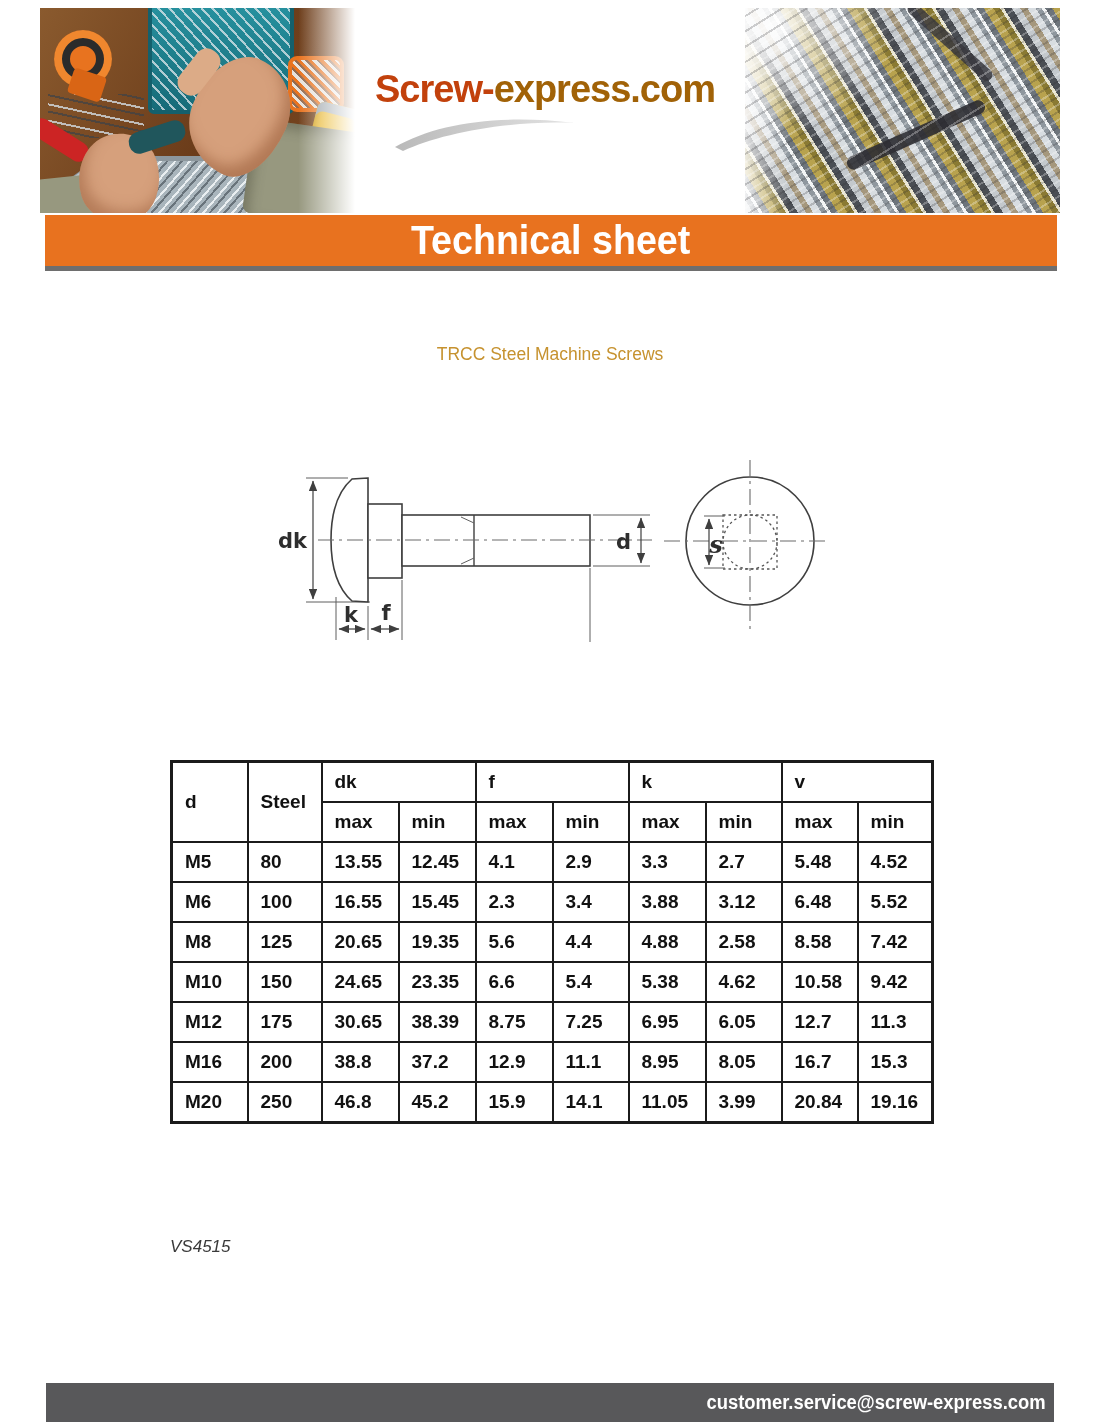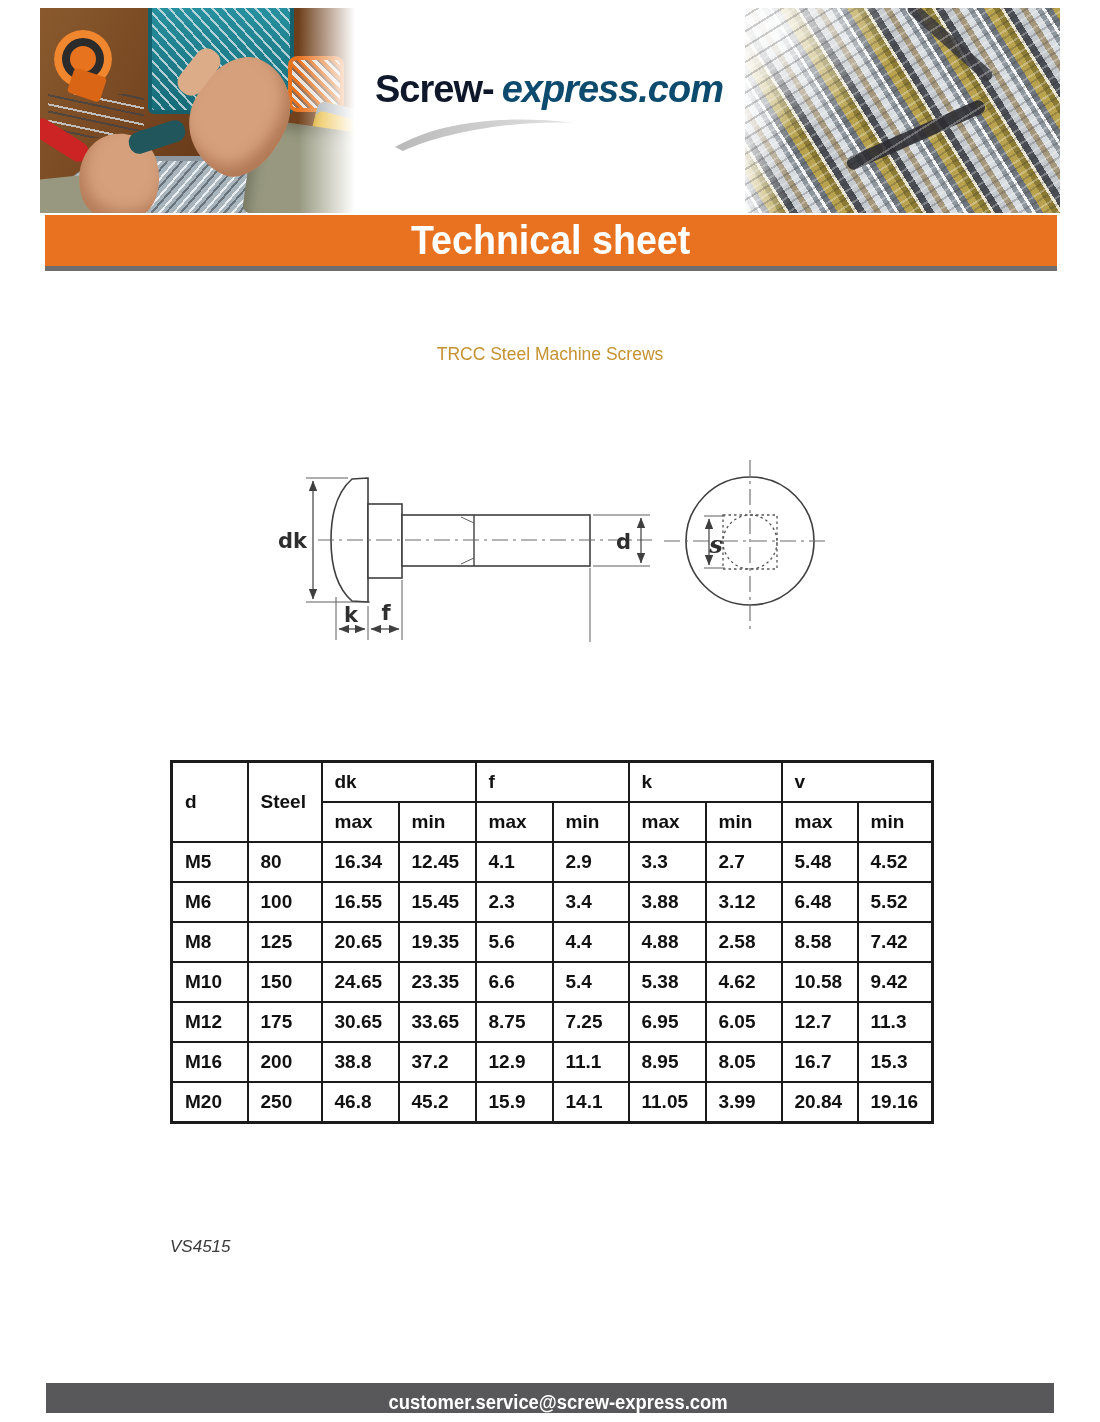--- a/index.html
+++ b/index.html
@@ -58,22 +58,22 @@
         #b8a24e 21px 29px, #8a7a33 29px 35px, #e8e4cf 35px 38px, #4a4e54 38px 45px,
         #c4c9cd 45px 52px, #a5977c 52px 58px);}
   .photo-right::after{content:""; position:absolute; inset:0;
     background:repeating-linear-gradient(148deg, rgba(255,255,255,.28) 0 2px, rgba(0,0,0,0) 2px 6px, rgba(40,40,44,.22) 6px 8px, rgba(0,0,0,0) 8px 13px);}
   .dark-screw1{position:absolute; left:96px; top:120px; width:150px; height:14px; background:#2e2e33; border-radius:7px; transform:rotate(-24deg); opacity:.9;}
   .dark-screw2{position:absolute; left:150px; top:28px; width:110px; height:12px; background:#3a3a40; border-radius:6px; transform:rotate(42deg); opacity:.85;}
 
   
   .logo{position:absolute; left:375px; top:68px; width:356px; text-align:left;}
   .logo-line{font-size:38px; font-weight:bold; letter-spacing:-1px; white-space:nowrap;}
-  .logo-gray{color:#0f172a;}
-  .logo-orange{color:#0c4a6e; font-style:italic;margin-left:8px;}
+  .logo-gray{color:#c2410c;}
+  .logo-orange{color:#a16207; }
   .swoosh{display:block; margin-left:14px; margin-top:2px;}
 
   
   .banner{position:absolute; left:45px; top:215px; width:1012px; height:51px;
     background:#e8721f; color:#ffffff; text-align:center; line-height:51px;}
   .banner span{display:inline-block; font-size:40px; font-weight:bold; transform:scaleX(.94); letter-spacing:0;}
   .gray-strip{position:absolute; left:45px; top:266px; width:1012px; height:5px; background:#6e6e6e;}
 
   
   .doc-title{position:absolute; left:0; top:297px; width:1100px; text-align:center;
@@ -98,22 +98,22 @@
   .spec-table{position:absolute; left:170px; top:760px; border-collapse:collapse;
     table-layout:fixed; width:761px;}
   .spec-table td, .spec-table th{border:2px solid #1b1b1b; height:38px;
     padding:0 0 0 12px; text-align:left; vertical-align:middle;
     font-size:19px; font-weight:bold; color:#111; font-family:"Liberation Sans",sans-serif;}
   .spec-table{border:3px solid #1b1b1b;}
   .pitch-head{font-size:13px; font-weight:normal; color:#222;}
 
   
   .doc-code{position:absolute; left:170px; top:1237px; font-size:17px; font-style:italic; color:#3a3a3a;}
-  .footer{position:absolute; left:46px; top:1383px; width:1008px; height:30px; background:#58585a;
-    color:#ffffff; text-align:center; line-height:39px; padding-right:14px; box-sizing:border-box;}
+  .footer{position:absolute; left:46px; top:1383px; width:1008px; height:39px; background:#58585a;
+    color:#ffffff; text-align:right; line-height:39px; padding-right:8px; box-sizing:border-box;}
   .footer span{display:inline-block; font-size:20px; font-weight:bold; transform:scaleX(.92); transform-origin:right center;}
 </style>
 </head>
 <body>
 
 <div class="page">
 
   <div class="photo photo-left">
     <div class="pl scatter"></div>
     <div class="pl tape"></div>
@@ -236,21 +236,21 @@
         <td>max</td>
         <td>min</td>
         <td>max</td>
         <td>min</td>
       </tr>
     </thead>
     <tbody>
         <tr>
           <td>M5</td>
           <td>80</td>
-          <td>16.34</td>
+          <td>13.55</td>
           <td>12.45</td>
           <td>4.1</td>
           <td>2.9</td>
           <td>3.3</td>
           <td>2.7</td>
           <td>5.48</td>
           <td>4.52</td>
         </tr>
         <tr>
           <td>M6</td>
@@ -285,21 +285,21 @@
           <td>5.4</td>
           <td>5.38</td>
           <td>4.62</td>
           <td>10.58</td>
           <td>9.42</td>
         </tr>
         <tr>
           <td>M12</td>
           <td>175</td>
           <td>30.65</td>
-          <td>33.65</td>
+          <td>38.39</td>
           <td>8.75</td>
           <td>7.25</td>
           <td>6.95</td>
           <td>6.05</td>
           <td>12.7</td>
           <td>11.3</td>
         </tr>
         <tr>
           <td>M16</td>
           <td>200</td>

